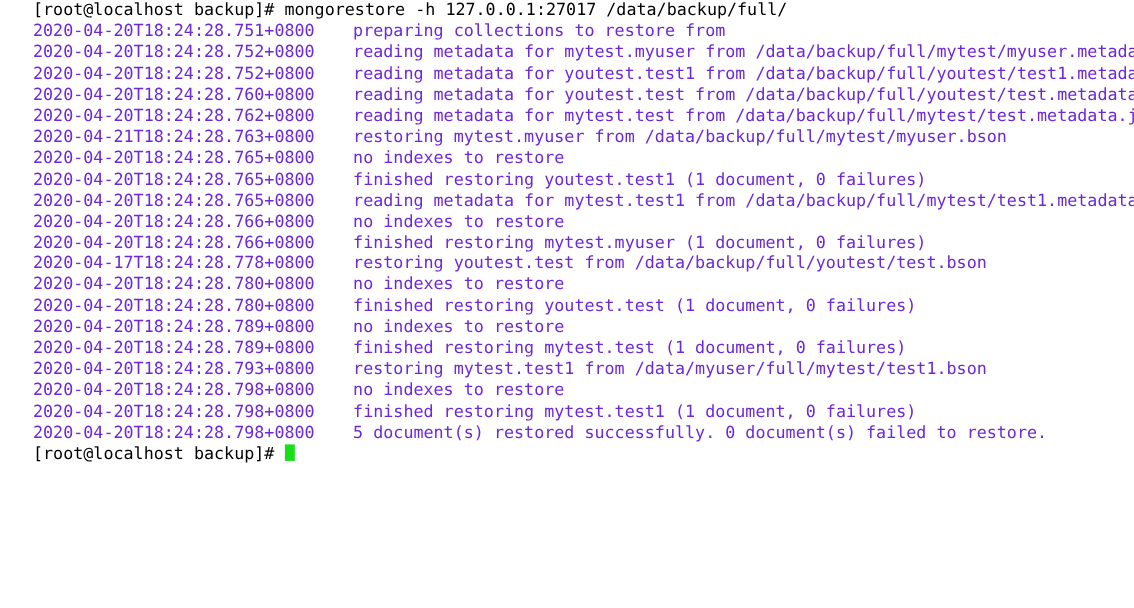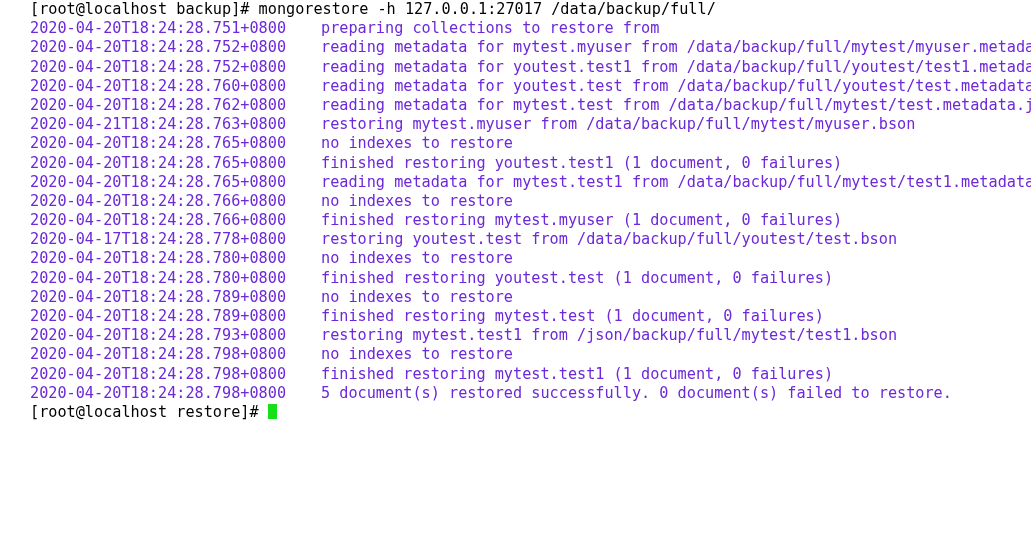--- a/index.html
+++ b/index.html
@@ -124,27 +124,27 @@
         <div class="term-line"><span class="ts">2020-04-20T18:24:28.765+0800</span><span class="msg">no indexes to restore</span></div>
         <div class="term-line"><span class="ts">2020-04-20T18:24:28.765+0800</span><span class="msg">finished restoring youtest.test1 (1 document, 0 failures)</span></div>
         <div class="term-line"><span class="ts">2020-04-20T18:24:28.765+0800</span><span class="msg">reading metadata for mytest.test1 from /data/backup/full/mytest/test1.metadata.json</span></div>
         <div class="term-line"><span class="ts">2020-04-20T18:24:28.766+0800</span><span class="msg">no indexes to restore</span></div>
         <div class="term-line"><span class="ts">2020-04-20T18:24:28.766+0800</span><span class="msg">finished restoring mytest.myuser (1 document, 0 failures)</span></div>
         <div class="term-line"><span class="ts">2020-04-17T18:24:28.778+0800</span><span class="msg">restoring youtest.test from /data/backup/full/youtest/test.bson</span></div>
         <div class="term-line"><span class="ts">2020-04-20T18:24:28.780+0800</span><span class="msg">no indexes to restore</span></div>
         <div class="term-line"><span class="ts">2020-04-20T18:24:28.780+0800</span><span class="msg">finished restoring youtest.test (1 document, 0 failures)</span></div>
         <div class="term-line"><span class="ts">2020-04-20T18:24:28.789+0800</span><span class="msg">no indexes to restore</span></div>
         <div class="term-line"><span class="ts">2020-04-20T18:24:28.789+0800</span><span class="msg">finished restoring mytest.test (1 document, 0 failures)</span></div>
-        <div class="term-line"><span class="ts">2020-04-20T18:24:28.793+0800</span><span class="msg">restoring mytest.test1 from /json/backup/full/mytest/test1.bson</span></div>
+        <div class="term-line"><span class="ts">2020-04-20T18:24:28.793+0800</span><span class="msg">restoring mytest.test1 from /data/myuser/full/mytest/test1.bson</span></div>
         <div class="term-line"><span class="ts">2020-04-20T18:24:28.798+0800</span><span class="msg">no indexes to restore</span></div>
         <div class="term-line"><span class="ts">2020-04-20T18:24:28.798+0800</span><span class="msg">finished restoring mytest.test1 (1 document, 0 failures)</span></div>
         <div class="term-line"><span class="ts">2020-04-20T18:24:28.798+0800</span><span class="msg">5 document(s) restored successfully. 0 document(s) failed to restore.</span></div>
       </div>
 
-    <div class="prompt-line"><span>[root@localhost restore]# </span><span class="cursor-block"></span></div>
+    <div class="prompt-line"><span>[root@localhost backup]# </span><span class="cursor-block"></span></div>
 
   </div>
 
   <div class="scrollbar">
     <div class="scroll-track"></div>
     <div class="scroll-thumb"></div>
     <div class="scroll-arrow-down">
       <svg width="13" height="9" viewBox="0 0 13 9">
         <path d="M1 1.5 L6.5 7.5 L12 1.5" stroke="#222222" stroke-width="1.6" fill="none"></path>
       </svg>

